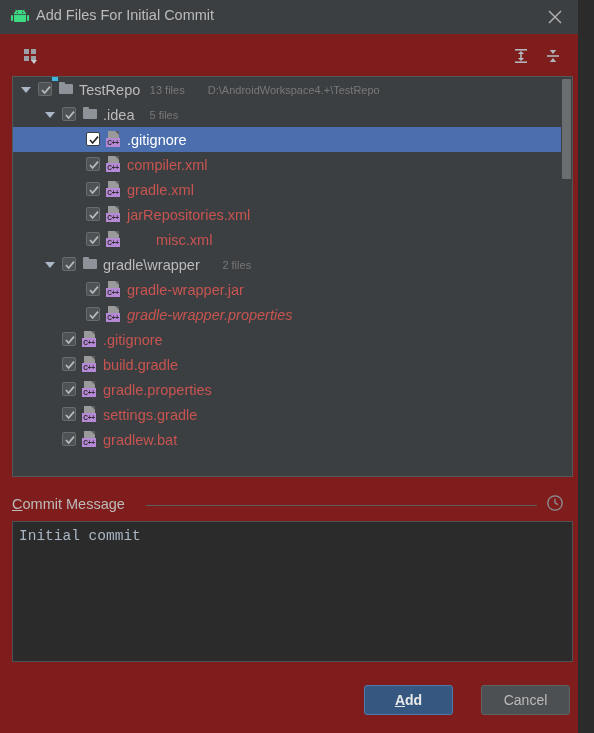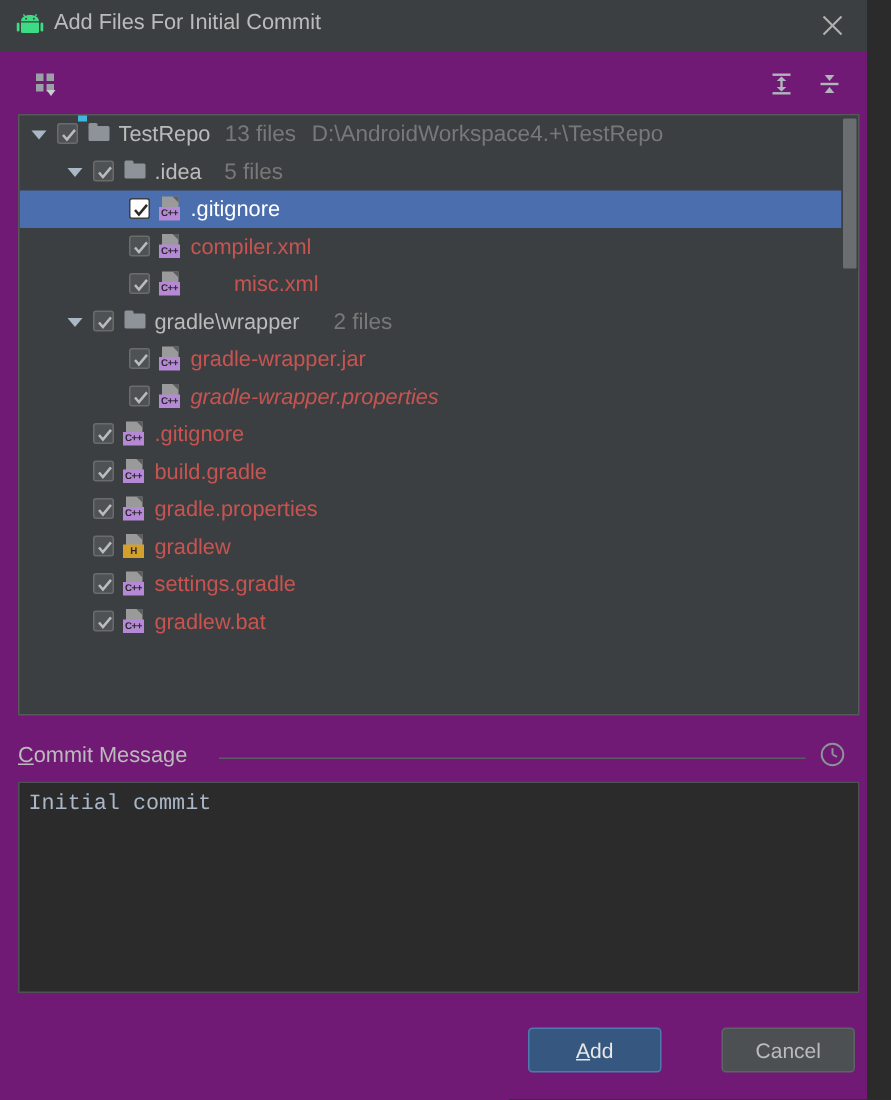--- a/index.html
+++ b/index.html
@@ -5,21 +5,21 @@
   * { box-sizing: border-box; margin: 0; padding: 0; }
   html, body {
     width: 594px; height: 733px;
     background: #2b2b2b;
     font-family: "Liberation Sans", sans-serif;
     overflow: hidden;
   }
   #dialog {
     position: relative;
     width: 578px; height: 733px;
-    background: #701a75;
+    background: #7f1d1d;
     overflow: hidden;
   }
   #win-edge {
     position: absolute; left: 578px; top: 0;
     width: 16px; height: 733px;
     background: #2b2b2b;
   }
 
   
   #titlebar {
@@ -104,21 +104,21 @@
   .label {
     position: absolute;
     font-size: 14.5px;
     color: #c75450;
     white-space: nowrap;
   }
   .label.dir { color: #bbbbbb; }
   .row.selected .label { color: #ffffff; }
   .meta {
     position: absolute;
-    font-size: 15px;
+    font-size: 11px;
     color: #787878;
     white-space: nowrap;
   }
 
   
   .ficon { position: relative; width: 16px; height: 16px; }
   .ficon .pg {
     position: absolute; left: 2px; top: 0;
     width: 11px; height: 12px;
     background: #9a9a9a;
@@ -209,24 +209,25 @@
   
   .btn {
     position: absolute; top: 685px;
     height: 30px;
     font-family: "Liberation Sans", sans-serif;
     font-size: 14px;
     border-radius: 3px;
     cursor: pointer;
   }
   #btn-add {
-    left: 352px; width: 89px;
+    left: 364px; width: 89px;
     background: #365880;
     border: 1px solid #4c7caf;
     color: #e8e8e8;
+    font-weight: bold;
   }
   #btn-add u { text-decoration: underline; }
   #btn-cancel {
     left: 481px; width: 89px;
     background: #4c5052;
     border: 1px solid #5e6366;
     color: #bbbbbb;
   }
 </style>
 </head>
@@ -331,20 +332,38 @@
           <span class="ico" style="left: 93px; top: 4px;"><span class="ficon"><span class="pg"></span><span class="fold"></span><span class="badge">C++</span></span></span>
           <span class="label" style="left: 114px;">compiler.xml</span>
         </div>
         <div class="row">
           <span class="cb" style="left: 73px; top: 5px;">
             <svg width="12" height="12" viewBox="0 0 12 12">
               <polyline points="2,6 4.6,9 10,2.6" fill="none" stroke="#b8bcbf" stroke-width="1.7"></polyline>
             </svg>
           </span>
           <span class="ico" style="left: 93px; top: 4px;"><span class="ficon"><span class="pg"></span><span class="fold"></span><span class="badge">C++</span></span></span>
+          <span class="label" style="left: 114px;">gradle.xml</span>
+        </div>
+        <div class="row">
+          <span class="cb" style="left: 73px; top: 5px;">
+            <svg width="12" height="12" viewBox="0 0 12 12">
+              <polyline points="2,6 4.6,9 10,2.6" fill="none" stroke="#b8bcbf" stroke-width="1.7"></polyline>
+            </svg>
+          </span>
+          <span class="ico" style="left: 93px; top: 4px;"><span class="ficon"><span class="pg"></span><span class="fold"></span><span class="badge">C++</span></span></span>
+          <span class="label" style="left: 114px;">jarRepositories.xml</span>
+        </div>
+        <div class="row">
+          <span class="cb" style="left: 73px; top: 5px;">
+            <svg width="12" height="12" viewBox="0 0 12 12">
+              <polyline points="2,6 4.6,9 10,2.6" fill="none" stroke="#b8bcbf" stroke-width="1.7"></polyline>
+            </svg>
+          </span>
+          <span class="ico" style="left: 93px; top: 4px;"><span class="ficon"><span class="pg"></span><span class="fold"></span><span class="badge">C++</span></span></span>
           <span class="label" style="left: 114px; margin-left: 29px;">misc.xml</span>
         </div>
         <div class="row">
           <span class="arrow" style="left: 30px;">
             <i></i>
           </span>
           <span class="cb" style="left: 49px; top: 5px;">
             <svg width="12" height="12" viewBox="0 0 12 12">
               <polyline points="2,6 4.6,9 10,2.6" fill="none" stroke="#b8bcbf" stroke-width="1.7"></polyline>
             </svg>
@@ -390,29 +409,20 @@
           <span class="label" style="left: 90px;">build.gradle</span>
         </div>
         <div class="row">
           <span class="cb" style="left: 49px; top: 5px;">
             <svg width="12" height="12" viewBox="0 0 12 12">
               <polyline points="2,6 4.6,9 10,2.6" fill="none" stroke="#b8bcbf" stroke-width="1.7"></polyline>
             </svg>
           </span>
           <span class="ico" style="left: 69px; top: 4px;"><span class="ficon"><span class="pg"></span><span class="fold"></span><span class="badge">C++</span></span></span>
           <span class="label" style="left: 90px;">gradle.properties</span>
-        </div>
-        <div class="row">
-          <span class="cb" style="left: 49px; top: 5px;">
-            <svg width="12" height="12" viewBox="0 0 12 12">
-              <polyline points="2,6 4.6,9 10,2.6" fill="none" stroke="#b8bcbf" stroke-width="1.7"></polyline>
-            </svg>
-          </span>
-          <span class="ico" style="left: 69px; top: 4px;"><span class="ficon"><span class="pg"></span><span class="fold"></span><span class="badge h">H</span></span></span>
-          <span class="label" style="left: 90px;">gradlew</span>
         </div>
         <div class="row">
           <span class="cb" style="left: 49px; top: 5px;">
             <svg width="12" height="12" viewBox="0 0 12 12">
               <polyline points="2,6 4.6,9 10,2.6" fill="none" stroke="#b8bcbf" stroke-width="1.7"></polyline>
             </svg>
           </span>
           <span class="ico" style="left: 69px; top: 4px;"><span class="ficon"><span class="pg"></span><span class="fold"></span><span class="badge">C++</span></span></span>
           <span class="label" style="left: 90px;">settings.gradle</span>
         </div>

